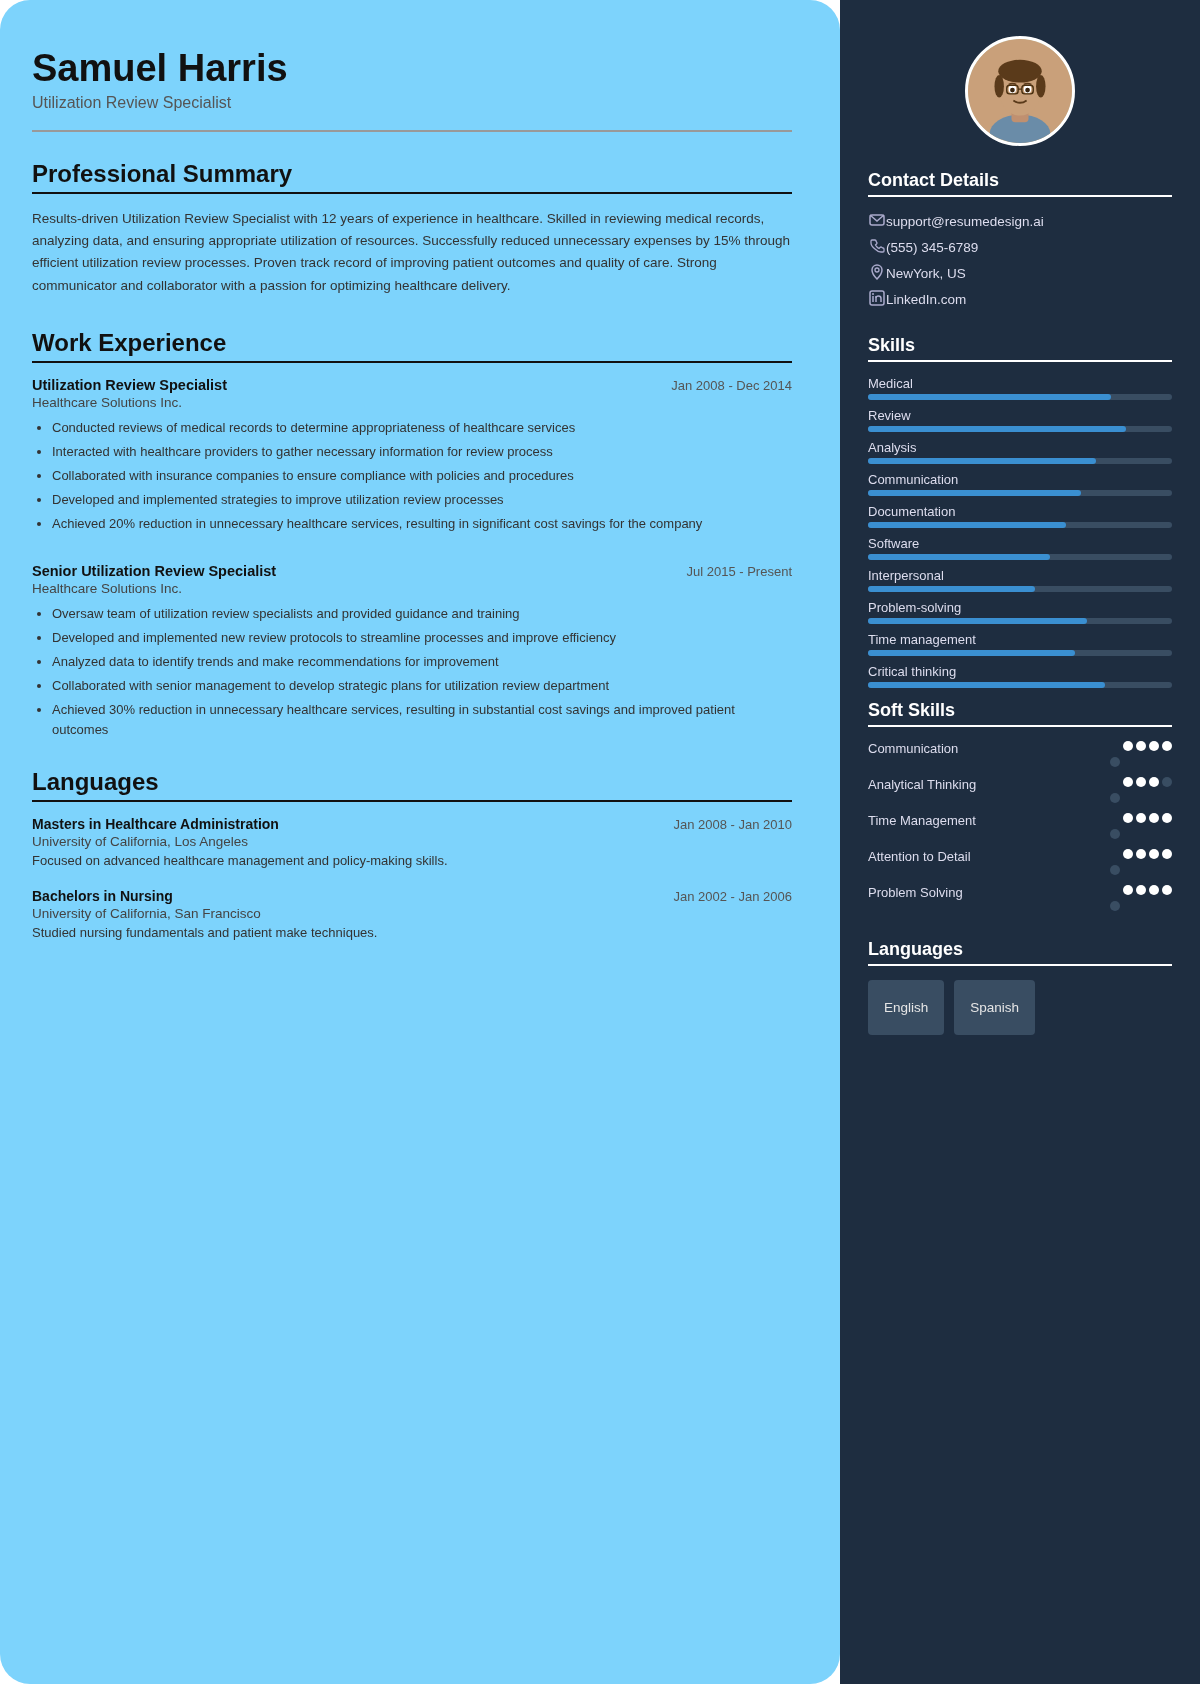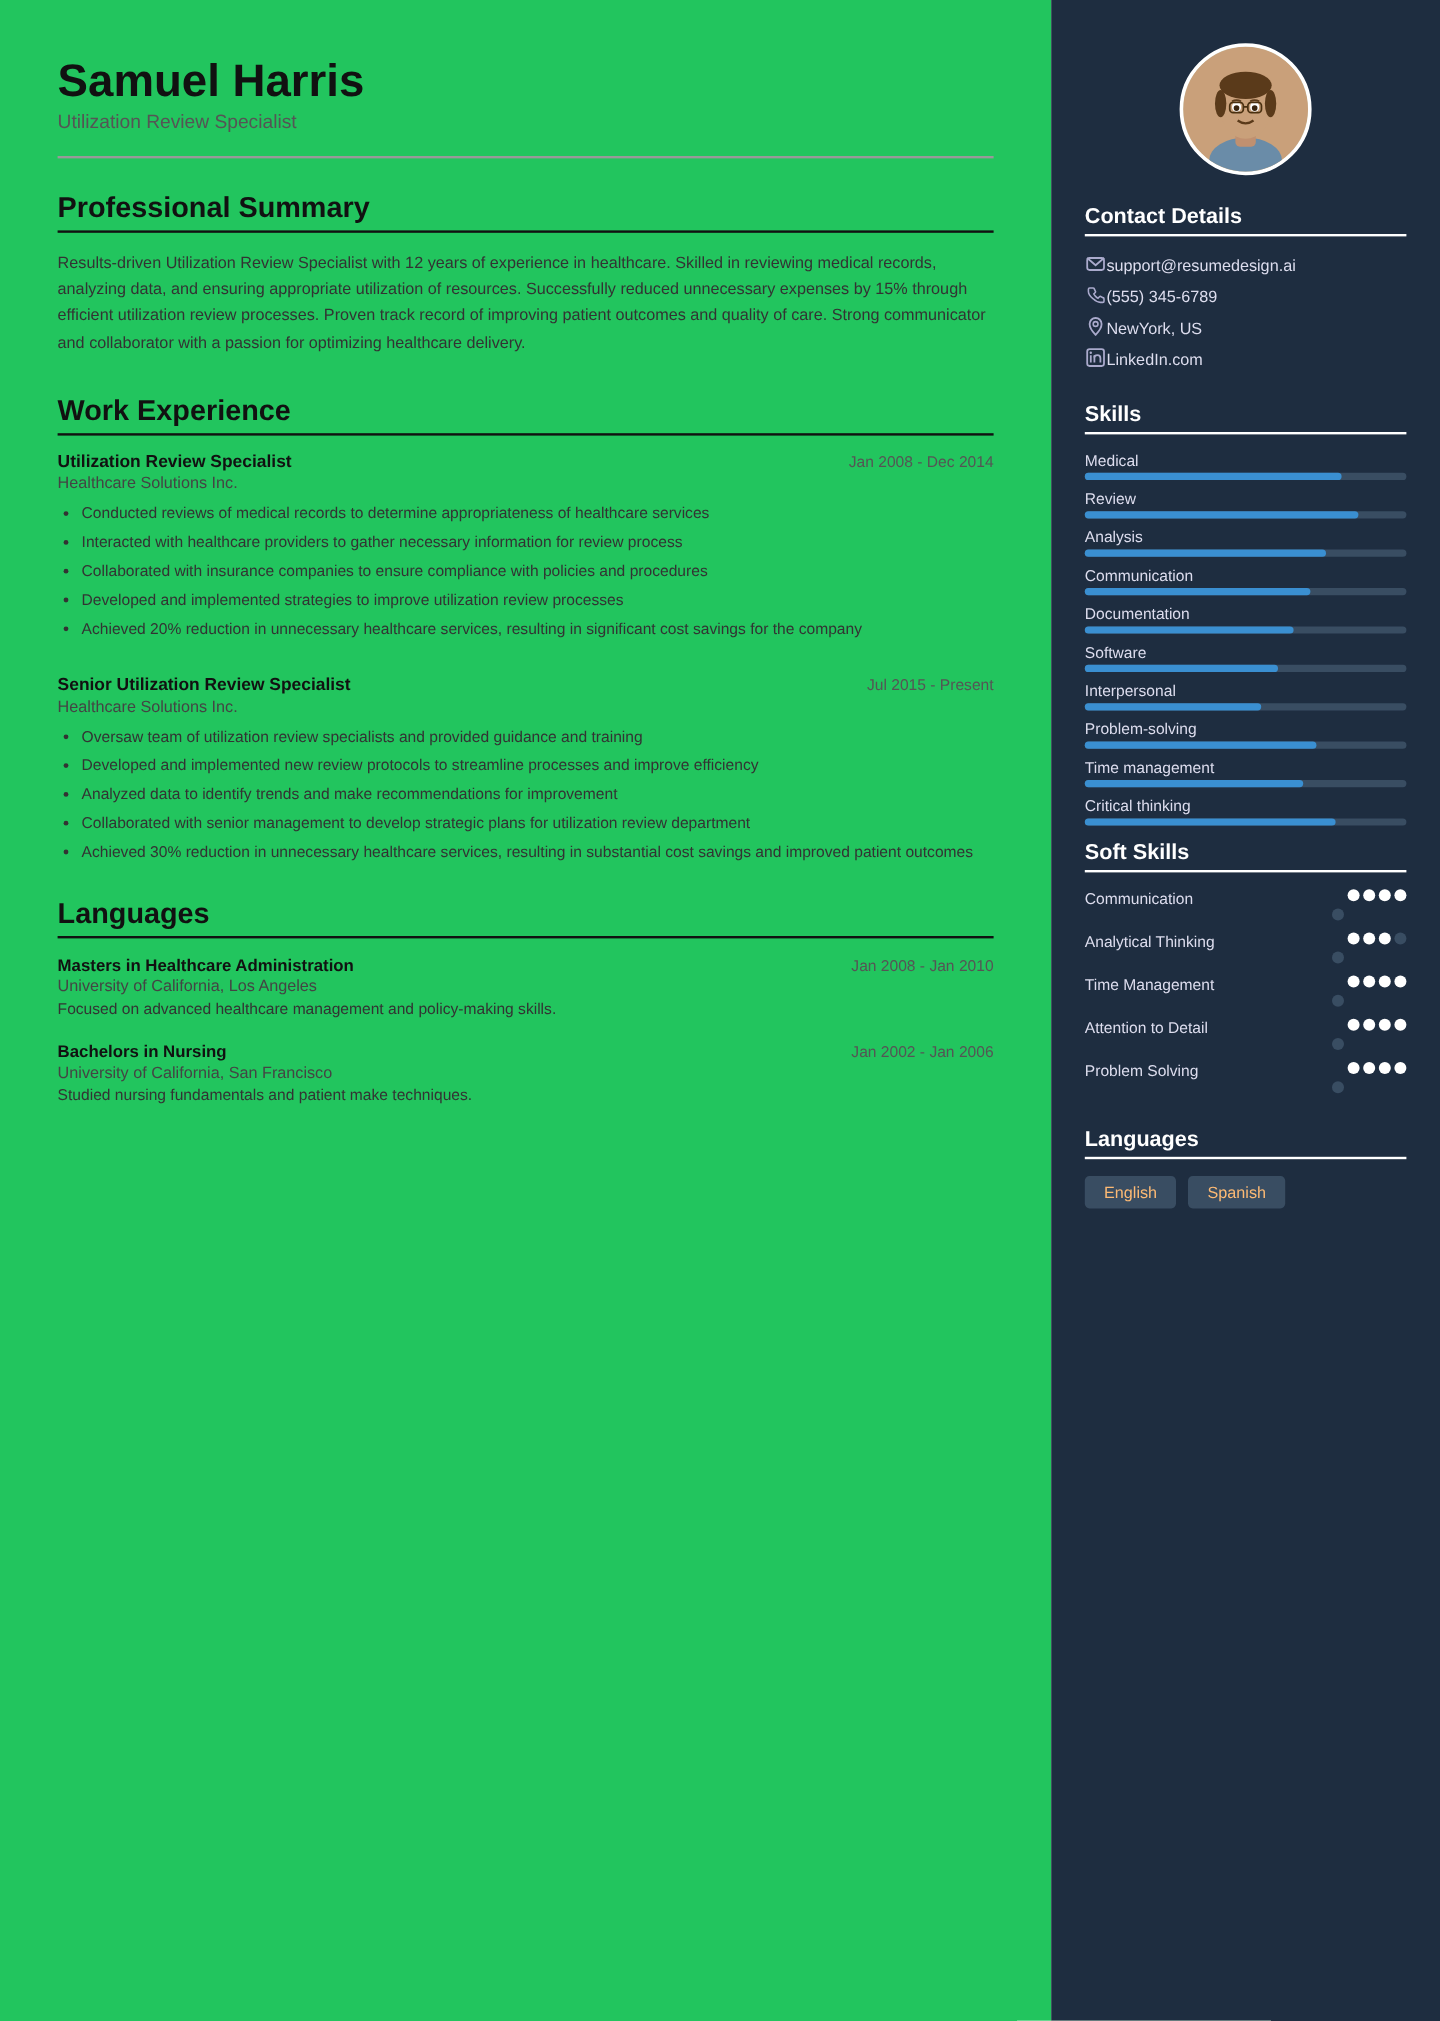--- a/index.html
+++ b/index.html
@@ -5,25 +5,26 @@
     * { box-sizing: border-box; margin: 0; padding: 0; }
     body {
       font-family: 'Segoe UI', Arial, sans-serif;
       width: 1200px;
       min-height: 1684px;
       display: flex;
       background: #fff;
     }
     .left-panel {
       flex: 1;
-      padding: 48px 48px 48px 48px;
-      background: #22c55e;
+      padding: 48px 48px 48px 32px;
+      background: #7dd3fc;
+      border-radius: 30px;
     }
     .right-panel {
-      width: 324px;
+      width: 360px;
       background: #1e2d40;
       color: #fff;
       padding: 0 0 48px 0;
       flex-shrink: 0;
     }
     
     .name {
       font-size: 38px;
       font-weight: 700;
       color: #111;
@@ -156,23 +157,23 @@
       height: 10px;
       border-radius: 50%;
     }
     .dot-filled { background: #fff; }
     .dot-empty { background: #394d62; }
     
     .languages-section { margin-bottom: 28px; }
     .lang-tags { display: flex; gap: 10px; flex-wrap: wrap; }
     .lang-tag {
       background: #394d62;
-      color: #fdba74;
+      color: #e5e5e5;
       font-size: 13.5px;
-      padding: 6px 16px;
+      padding: 20px 16px;
       border-radius: 4px;
     }
   </style>
 </head>
 <body>
 
 <div class="left-panel">
   <div class="name">Samuel Harris</div>
   <div class="title">Utilization Review Specialist</div>
   <hr class="divider">

